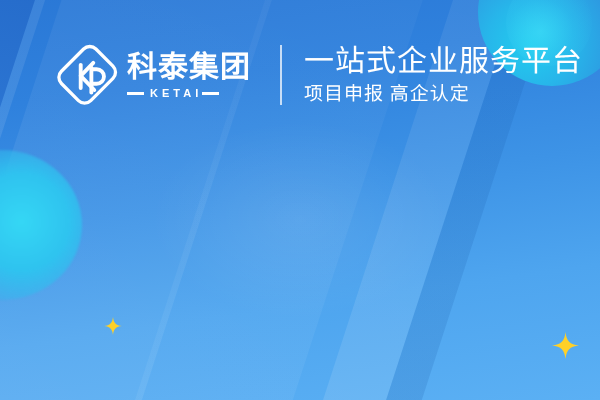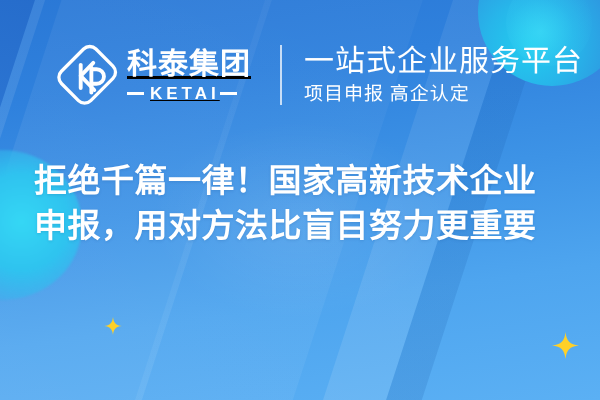--- a/index.html
+++ b/index.html
@@ -104,42 +104,41 @@
 
   .logo-mark{
     width:62px;height:62px;
     flex:0 0 62px;
     display:block;
   }
 
   .logo-words{
     margin-left:9px;
     display:flex;flex-direction:column;
-    text-decoration:underline;
   }
   .logo-cn{
     font-family:"DejaVu Sans","Liberation Sans",sans-serif;
     font-size:30px;line-height:1;
     font-weight:bold;
     color:#ffffff;
     letter-spacing:1px;
     white-space:nowrap;
   }
   .logo-en-row{
     display:flex;align-items:center;
     margin-top:6px;
     white-space:nowrap;
   }
   .logo-rule{
     display:inline-block;
     width:17px;height:3px;
     background:#ffffff;
   }
   .logo-en{
-    font-size:17px;line-height:1;
+    font-size:11px;line-height:1;
     font-weight:bold;
     color:#ffffff;
     letter-spacing:4px;
     margin:0 0 0 6px;
   }
 
   .divider{
     width:2px;height:60px;
     background:rgba(255,255,255,.72);
     margin-left:29px;
@@ -230,24 +229,20 @@
     </div>
 
     <div class="divider"></div>
 
     <div class="tagline">
       <div class="tagline-main">一站式企业服务平台</div>
       <div class="tagline-sub">项目申报 高企认定</div>
     </div>
   </div>
 
-  <div class="headline">
-    <div class="headline-line">拒绝千篇一律！国家高新技术企业</div>
-    <div class="headline-line">申报，用对方法比盲目努力更重要</div>
-  </div>
 
   <div class="sparkle" style="left:104px;top:317px;">
     <svg width="18" height="18" viewBox="0 0 24 24" aria-hidden="true">
       <path d="M12 0 C12.9 8.2 15.8 11.1 24 12 C15.8 12.9 12.9 15.8 12 24 C11.1 15.8 8.2 12.9 0 12 C8.2 11.1 11.1 8.2 12 0 Z" fill="#ffd028"></path>
     </svg>
   </div>
 
   <div class="sparkle" style="left:552px;top:332px;">
     <svg width="27" height="27" viewBox="0 0 24 24" aria-hidden="true">
       <path d="M12 0 C12.9 8.2 15.8 11.1 24 12 C15.8 12.9 12.9 15.8 12 24 C11.1 15.8 8.2 12.9 0 12 C8.2 11.1 11.1 8.2 12 0 Z" fill="#ffd028"></path>

